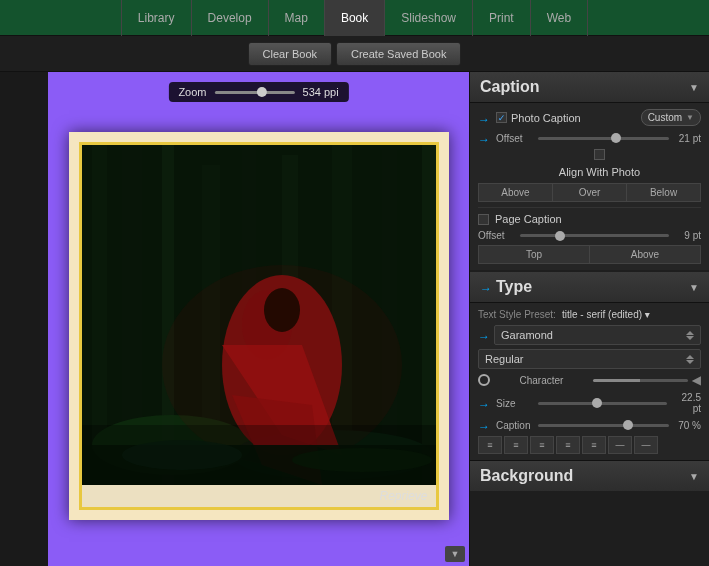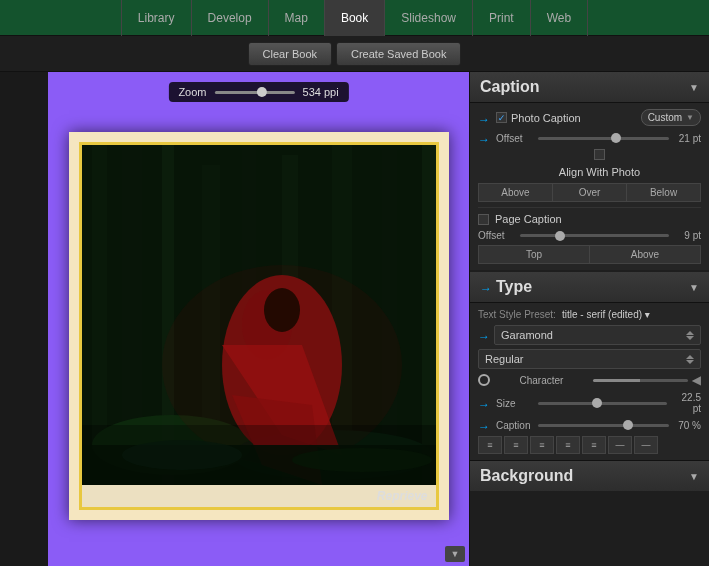--- a/index.html
+++ b/index.html
@@ -512,21 +512,21 @@
             <radial-gradient id="rg" cx="50%" cy="60%" r="40%"></radial-gradient>
             <ellipse cx="200" cy="220" rx="120" ry="100" fill="#5a0808" opacity="0.15"></ellipse>
 
             <rect x="0" y="300" width="380" height="40" fill="#051505" opacity="0.9"></rect>
             <ellipse cx="100" cy="310" rx="60" ry="15" fill="#0a2010" opacity="0.8"></ellipse>
             <ellipse cx="280" cy="315" rx="70" ry="12" fill="#091f09" opacity="0.8"></ellipse>
           </svg>
         </div>
 
         <div style="background:rgba(200,200,200,0.2); padding:4px 8px; text-align:right; position:relative;">
-          <span style="color:#ddd; font-size:12px; font-style:italic;font-weight:bold;">Reprieve</span>
+          <span style="color:#ddd; font-size:12px; font-style:italic;">Reprieve</span>
         </div>
       </div>
     </div>
 
     <div class="canvas-bottom">
       <button class="scroll-btn">▼</button>
     </div>
   </div>
 
   <div class="right-panel">

